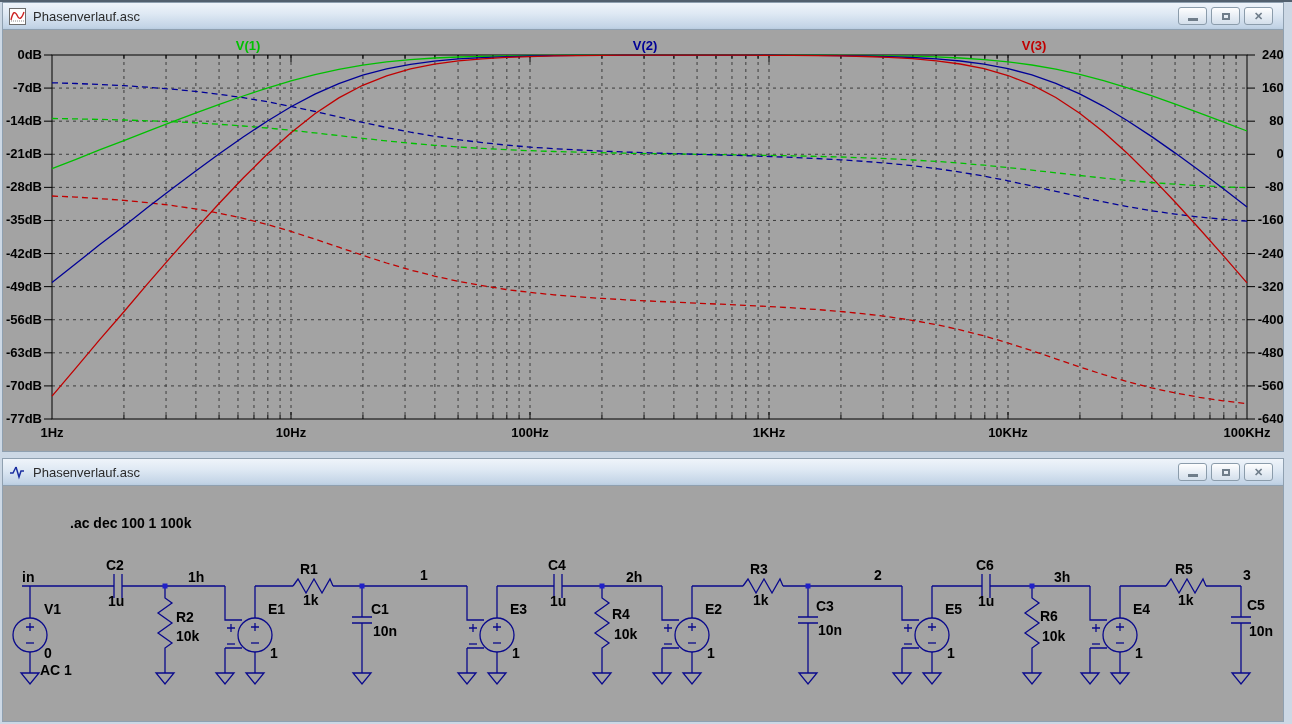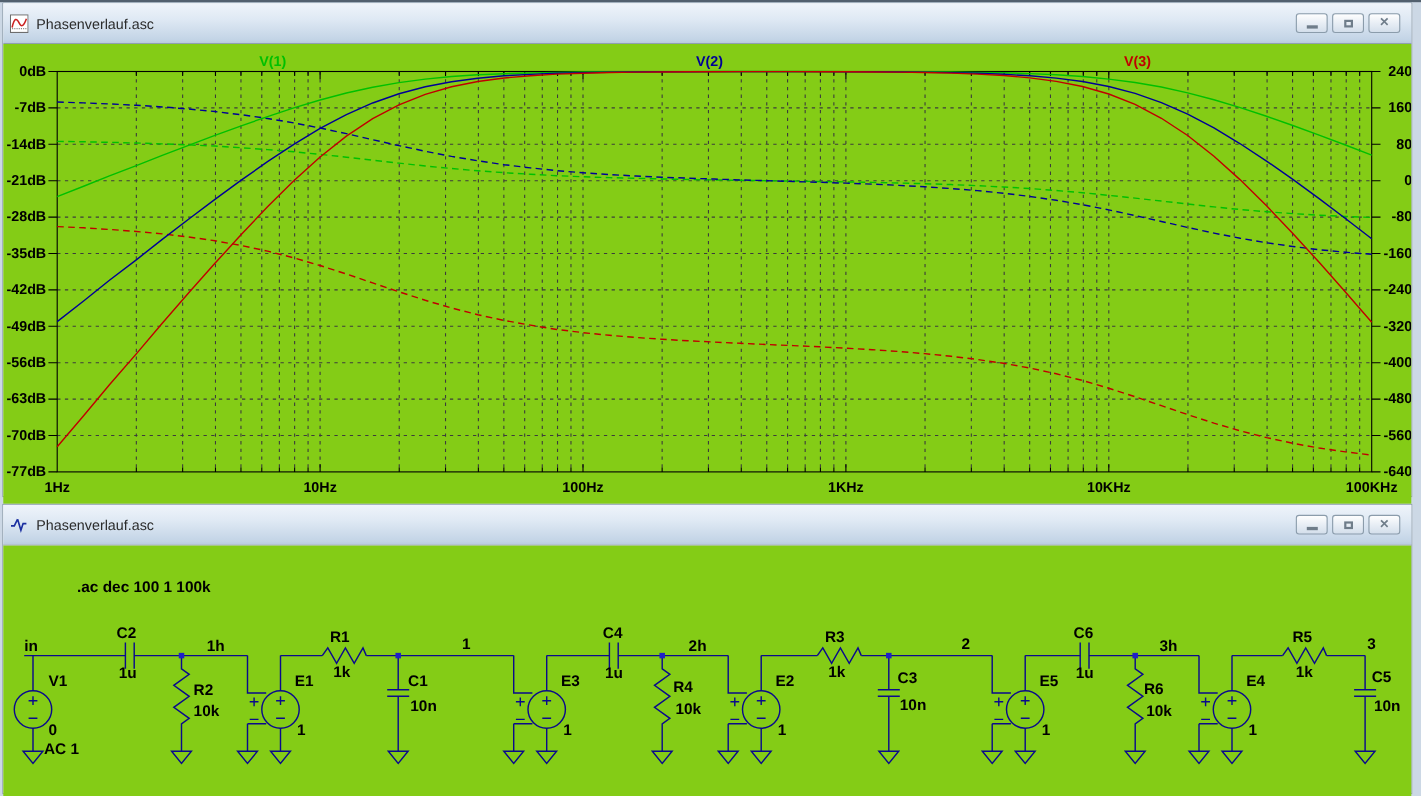--- a/index.html
+++ b/index.html
@@ -10,35 +10,35 @@
   }
   .top-strip{position:absolute;top:0;left:0;width:1292px;height:2px;background:#52606e;}
   .window{
     position:absolute;left:2px;width:1282px;
     border:1px solid #8fa0b0;background:#fff;
     box-sizing:border-box;
   }
   #win-plot{top:2px;height:450px;}
   #win-sch{top:458px;height:264px;}
   .titlebar{
-    height:37px;display:flex;align-items:center;gap:7px;padding:0 6px;
+    height:27px;display:flex;align-items:center;gap:7px;padding:0 6px;
     background:linear-gradient(#eff4fa,#dfe9f4 40%,#c3d4e6 92%,#b9cce0);
     border-bottom:1px solid #8fa0b0;box-sizing:border-box;text-align:center;
   }
   .title{font-size:13px;color:#2b2b2b;}
   .tb-buttons{margin-left:auto;display:flex;gap:4px;padding-right:4px;}
   .tb-btn{
     width:27px;height:16px;border:1px solid #8b9cab;border-radius:3px;
     background:linear-gradient(#fefefe,#e8eef5 50%,#d4dfeb);
     display:flex;align-items:center;justify-content:center;cursor:pointer;
   }
   .gl-min{width:10px;height:3px;background:#6f7d8a;margin-top:7px;}
   .gl-rest{width:8px;height:7px;border:2px solid #6f7d8a;box-sizing:border-box;}
   .gl-close{color:#6f7d8a;font-weight:bold;font-size:11px;line-height:1;}
-  .client{position:relative;width:100%;height:calc(100% - 27px);background:#84cc16;overflow:hidden;}
+  .client{position:relative;width:100%;height:calc(100% - 27px);background:#a3a3a3;overflow:hidden;}
   #plot-canvas{display:block;}
   #plot-canvas text{font:bold 13px "Liberation Sans",sans-serif;fill:#000;}
   #sch-canvas text{font:bold 14px "Liberation Sans",sans-serif;fill:#000;}
 </style>
 </head>
 <body>
 
 <div class="top-strip"></div>
 
 <section class="window" id="win-plot">

